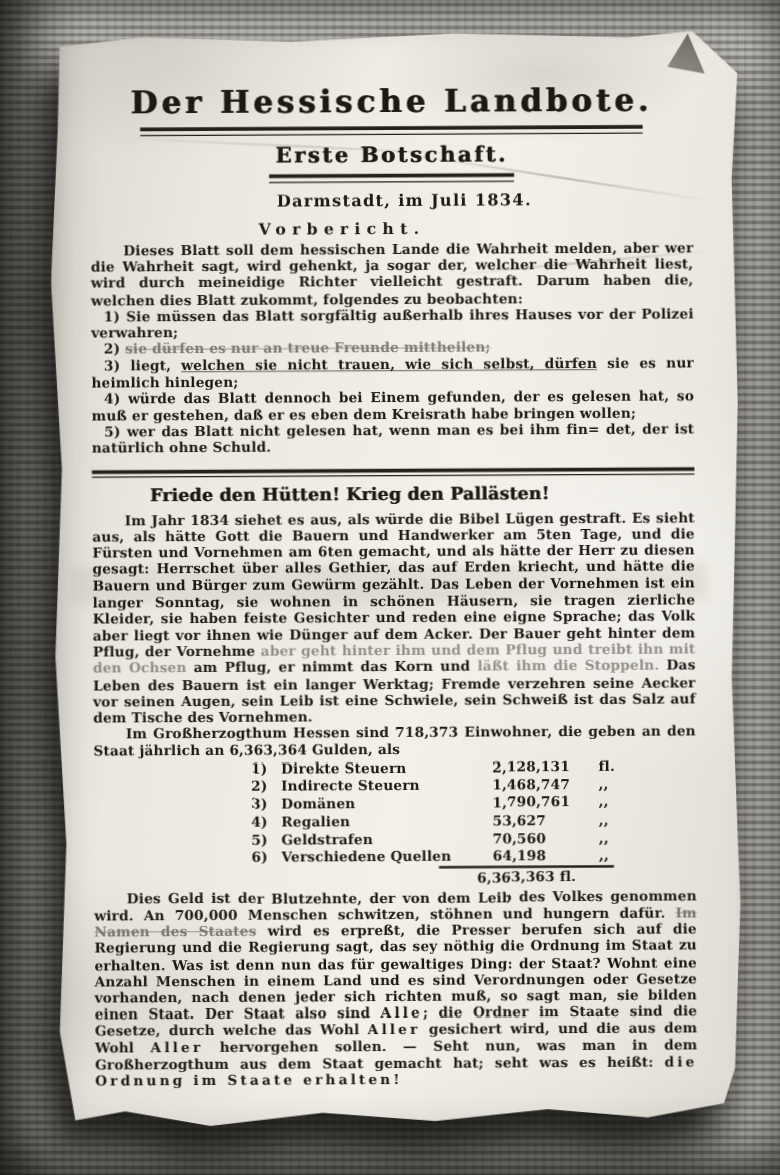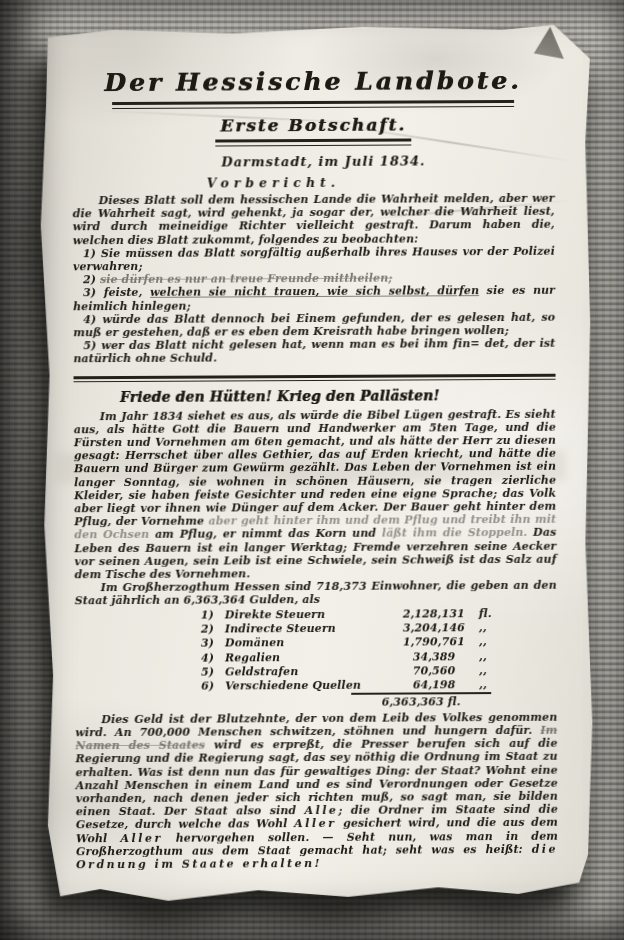--- a/index.html
+++ b/index.html
@@ -7,21 +7,20 @@
     width:624px;height:940px;overflow:hidden;
     font-family:"DejaVu Serif","Liberation Serif",serif;
     background:#55534d;
   }
   
   .photo{
     position:relative;width:624px;height:940px;overflow:hidden;
     background:
       repeating-linear-gradient(90deg, rgba(0,0,0,.05) 0 3px, rgba(255,255,255,.04) 3px 7px),
       repeating-linear-gradient(180deg, #c2c0ba 0 2px, #8f8d87 3px 5px, #b5b3ad 5px 6px);
-    font-style: italic;
   }
   .vignette{
     position:absolute;inset:0;pointer-events:none;z-index:5;
     box-shadow:
       inset 42px 0 46px -18px rgba(5,5,4,.75),
       inset -18px 0 40px -22px rgba(5,5,4,.35),
       inset 0 26px 44px -26px rgba(5,5,4,.35),
       inset 0 -34px 52px -20px rgba(5,5,4,.55);
   }
   
@@ -84,21 +83,21 @@
     text-shadow:.4px 0 0 currentColor;}
   .faded{opacity:.45;}
   .struck{opacity:.55;text-decoration:line-through;text-decoration-color:rgba(40,36,30,.6);}
   .underlined{text-decoration:underline;text-decoration-color:rgba(40,36,30,.55);}
   .sperr{letter-spacing:2.5px;}
   
   .rev-table{margin:1px 0 1px 126px;width:304px;font-size:11px;line-height:14.3px;}
   .rev-row{display:flex;}
   .rev-num{width:24px;flex:none;}
   .rev-label{flex:1;}
-  .rev-amount{width:80px;flex:none;text-align:center;}
+  .rev-amount{width:80px;flex:none;text-align:left;}
   .rev-unit{width:26px;flex:none;padding-left:5px;}
   .rev-total{margin-left:150px;width:140px;border-top:2px solid #24211b;text-align:center;padding-top:1px;}
 </style>
 </head>
 <body>
 
 <div class="photo">
   <div class="paper-wrap">
     <div class="paper">
       <div class="fold"></div>
@@ -112,54 +111,54 @@
         <div class="rule2 under-title"></div>
         <h2 class="subtitle">Erste Botschaft.</h2>
         <div class="rule2 under-sub"></div>
         <div class="dateline">Darmstadt, im Juli 1834.</div>
         <div class="fore-head">Vorbericht.</div>
 
         <p class="par">Dieses Blatt soll dem hessischen Lande die Wahrheit melden, aber wer die Wahrheit sagt, wird gehenkt, ja sogar der, welcher die Wahrheit liest, wird durch meineidige Richter vielleicht gestraft. Darum haben die, welchen dies Blatt zukommt, folgendes zu beobachten:</p>
 
         <p class="item"><span>1)</span> <span>Sie müssen das Blatt sorgfältig außerhalb ihres Hauses vor der Polizei verwahren;</span></p>
         <p class="item"><span>2)</span> <span class="struck">sie dürfen es nur an treue Freunde mittheilen;</span></p>
-        <p class="item"><span>3)</span> <span>feiste, </span><span class="underlined">welchen sie nicht trauen, wie sich selbst, dürfen</span><span> sie es nur heimlich hinlegen;</span></p>
+        <p class="item"><span>3)</span> <span>liegt, </span><span class="underlined">welchen sie nicht trauen, wie sich selbst, dürfen</span><span> sie es nur heimlich hinlegen;</span></p>
         <p class="item"><span>4)</span> <span>würde das Blatt dennoch bei Einem gefunden, der es gelesen hat, so muß er gestehen, daß er es eben dem Kreisrath habe bringen wollen;</span></p>
         <p class="item"><span>5)</span> <span>wer das Blatt nicht gelesen hat, wenn man es bei ihm fin= det, der ist natürlich ohne Schuld.</span></p>
 
         <div class="divider"></div>
         <div class="motto">Friede den Hütten! Krieg den Pallästen!</div>
 
         <p class="par"><span>Im Jahr 1834 siehet es aus, als würde die Bibel Lügen gestraft. Es sieht aus, als hätte Gott die Bauern und Handwerker am 5ten Tage, und die Fürsten und Vornehmen am 6ten gemacht, und als hätte der Herr zu diesen gesagt: Herrschet über alles Gethier, das auf Erden kriecht, und hätte die Bauern und Bürger zum Gewürm gezählt. Das Leben der Vornehmen ist ein langer Sonntag, sie wohnen in schönen Häusern, sie tragen zierliche Kleider, sie haben feiste Gesichter und reden eine eigne Sprache; das Volk aber liegt vor ihnen wie Dünger auf dem Acker. Der Bauer geht hinter dem Pflug, der Vornehme </span><span class="faded">aber geht hinter ihm und dem Pflug und treibt ihn mit den Ochsen </span><span>am Pflug, er nimmt das Korn und </span><span class="faded">läßt ihm die Stoppeln. </span><span>Das Leben des Bauern ist ein langer Werktag; Fremde verzehren seine Aecker vor seinen Augen, sein Leib ist eine Schwiele, sein Schweiß ist das Salz auf dem Tische des Vornehmen.</span></p>
 
         <p class="par">Im Großherzogthum Hessen sind 718,373 Einwohner, die geben an den Staat jährlich an 6,363,364 Gulden, als</p>
 
         <div class="rev-table">
           <div class="rev-row">
               <span class="rev-num">1)</span>
               <span class="rev-label">Direkte Steuern</span>
               <span class="rev-amount">2,128,131</span>
               <span class="rev-unit">fl.</span>
             </div>
           <div class="rev-row">
               <span class="rev-num">2)</span>
               <span class="rev-label">Indirecte Steuern</span>
-              <span class="rev-amount">3,204,146</span>
+              <span class="rev-amount">1,468,747</span>
               <span class="rev-unit">,,</span>
             </div>
           <div class="rev-row">
               <span class="rev-num">3)</span>
               <span class="rev-label">Domänen</span>
               <span class="rev-amount">1,790,761</span>
               <span class="rev-unit">,,</span>
             </div>
           <div class="rev-row">
               <span class="rev-num">4)</span>
               <span class="rev-label">Regalien</span>
-              <span class="rev-amount">34,389</span>
+              <span class="rev-amount">53,627</span>
               <span class="rev-unit">,,</span>
             </div>
           <div class="rev-row">
               <span class="rev-num">5)</span>
               <span class="rev-label">Geldstrafen</span>
               <span class="rev-amount">70,560</span>
               <span class="rev-unit">,,</span>
             </div>
           <div class="rev-row">
               <span class="rev-num">6)</span>

